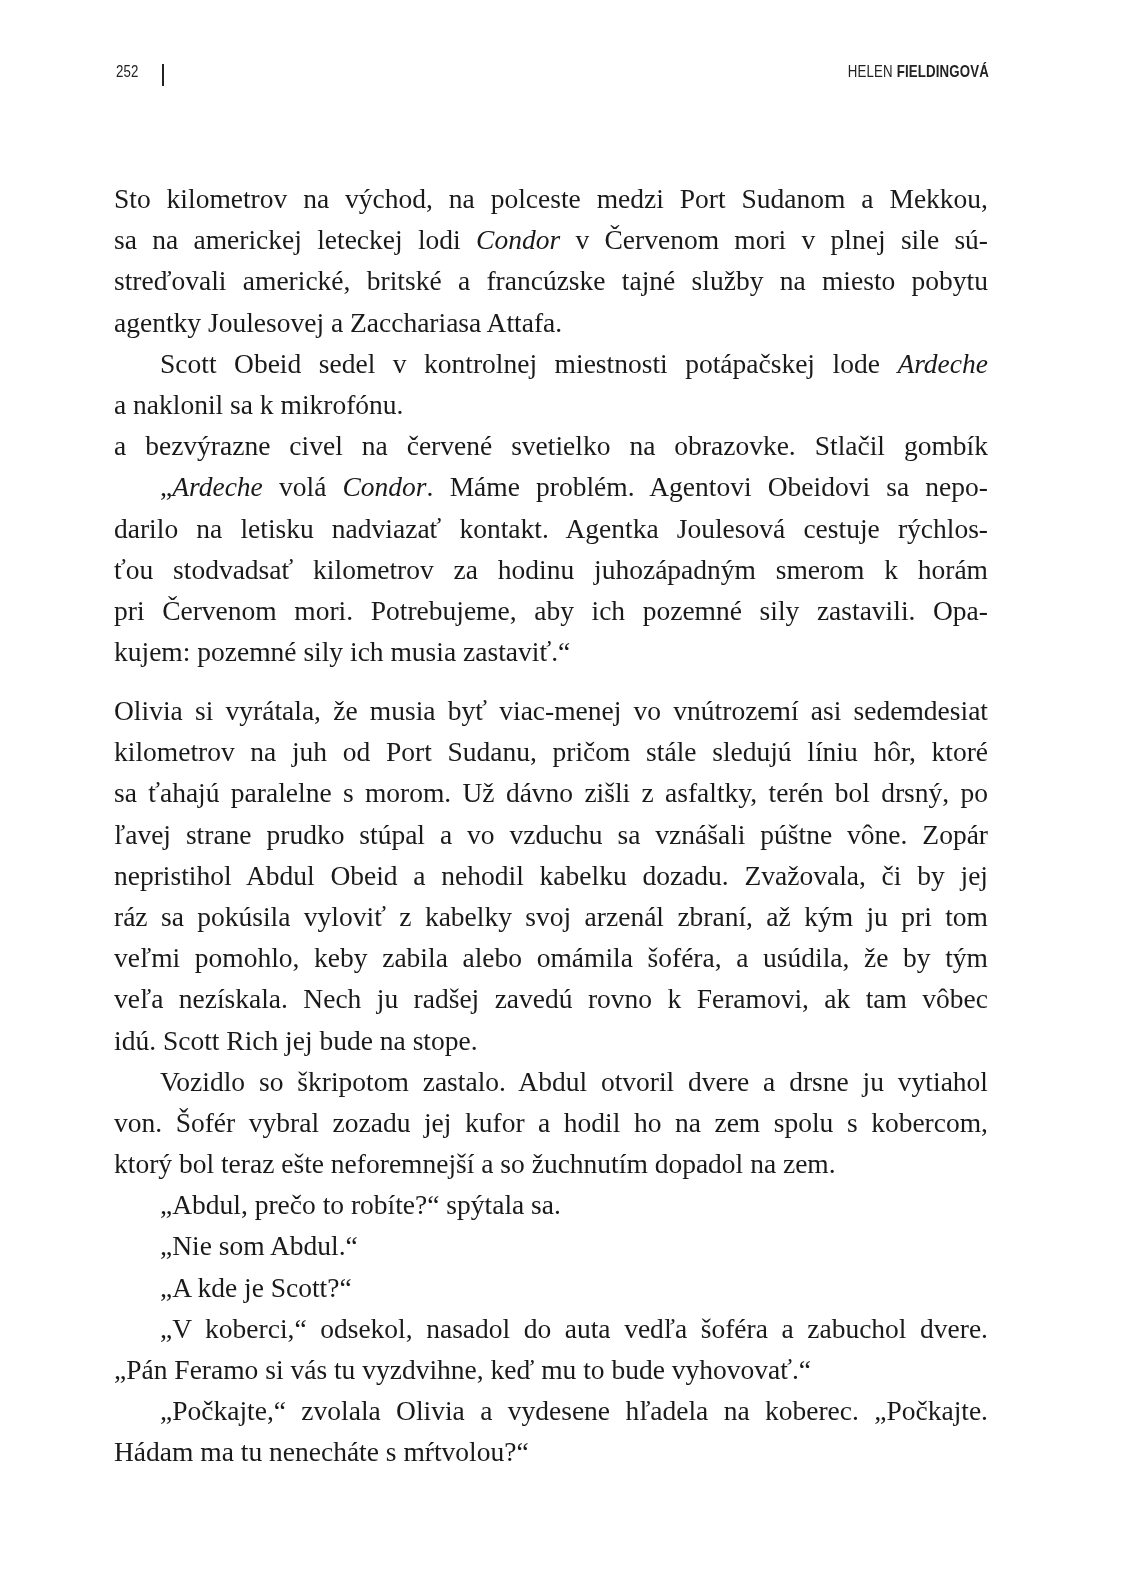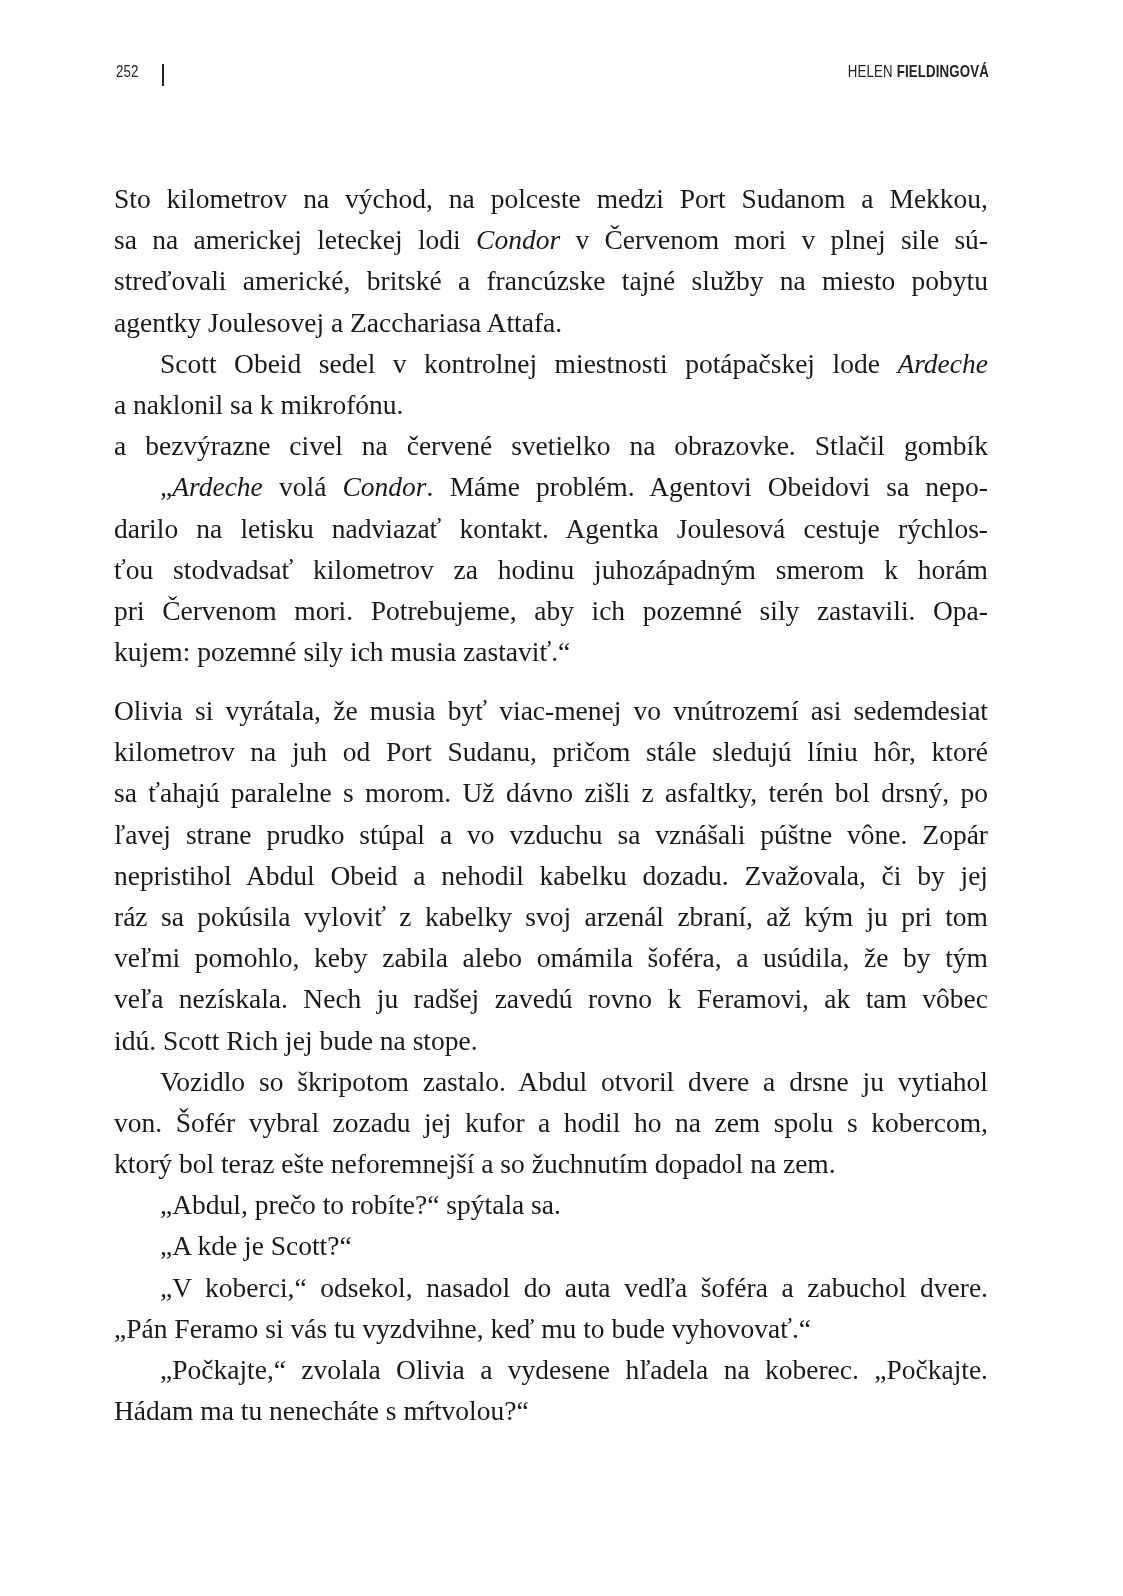--- a/index.html
+++ b/index.html
@@ -113,18 +113,19 @@
   <span class="line">ľavej strane prudko stúpal a vo vzduchu sa vznášali púštne vône. Zopár</span>
   <span class="line">nepristihol Abdul Obeid a nehodil kabelku dozadu. Zvažovala, či by jej</span>
   <span class="line">ráz sa pokúsila vyloviť z kabelky svoj arzenál zbraní, až kým ju pri tom</span>
   <span class="line">veľmi pomohlo, keby zabila alebo omámila šoféra, a usúdila, že by tým</span>
   <span class="line">veľa nezískala. Nech ju radšej zavedú rovno k Feramovi, ak tam vôbec</span>
   <span class="line last">idú. Scott Rich jej bude na stope.</span>
   <span class="line indent">Vozidlo so škripotom zastalo. Abdul otvoril dvere a drsne ju vytiahol</span>
   <span class="line">von. Šofér vybral zozadu jej kufor a hodil ho na zem spolu s kobercom,</span>
   <span class="line last">ktorý bol teraz ešte neforemnejší a so žuchnutím dopadol na zem.</span>
   <span class="line indent last">„Abdul, prečo to robíte?“ spýtala sa.</span>
+  <span class="line indent last">„Nie som Abdul.“</span>
   <span class="line indent last">„A kde je Scott?“</span>
   <span class="line indent">„V koberci,“ odsekol, nasadol do auta vedľa šoféra a zabuchol dvere.</span>
   <span class="line last">„Pán Feramo si vás tu vyzdvihne, keď mu to bude vyhovovať.“</span>
   <span class="line indent">„Počkajte,“ zvolala Olivia a vydesene hľadela na koberec. „Počkajte.</span>
   <span class="line last">Hádam ma tu nenecháte s mŕtvolou?“</span>
 </div>
 
 </body></html>

